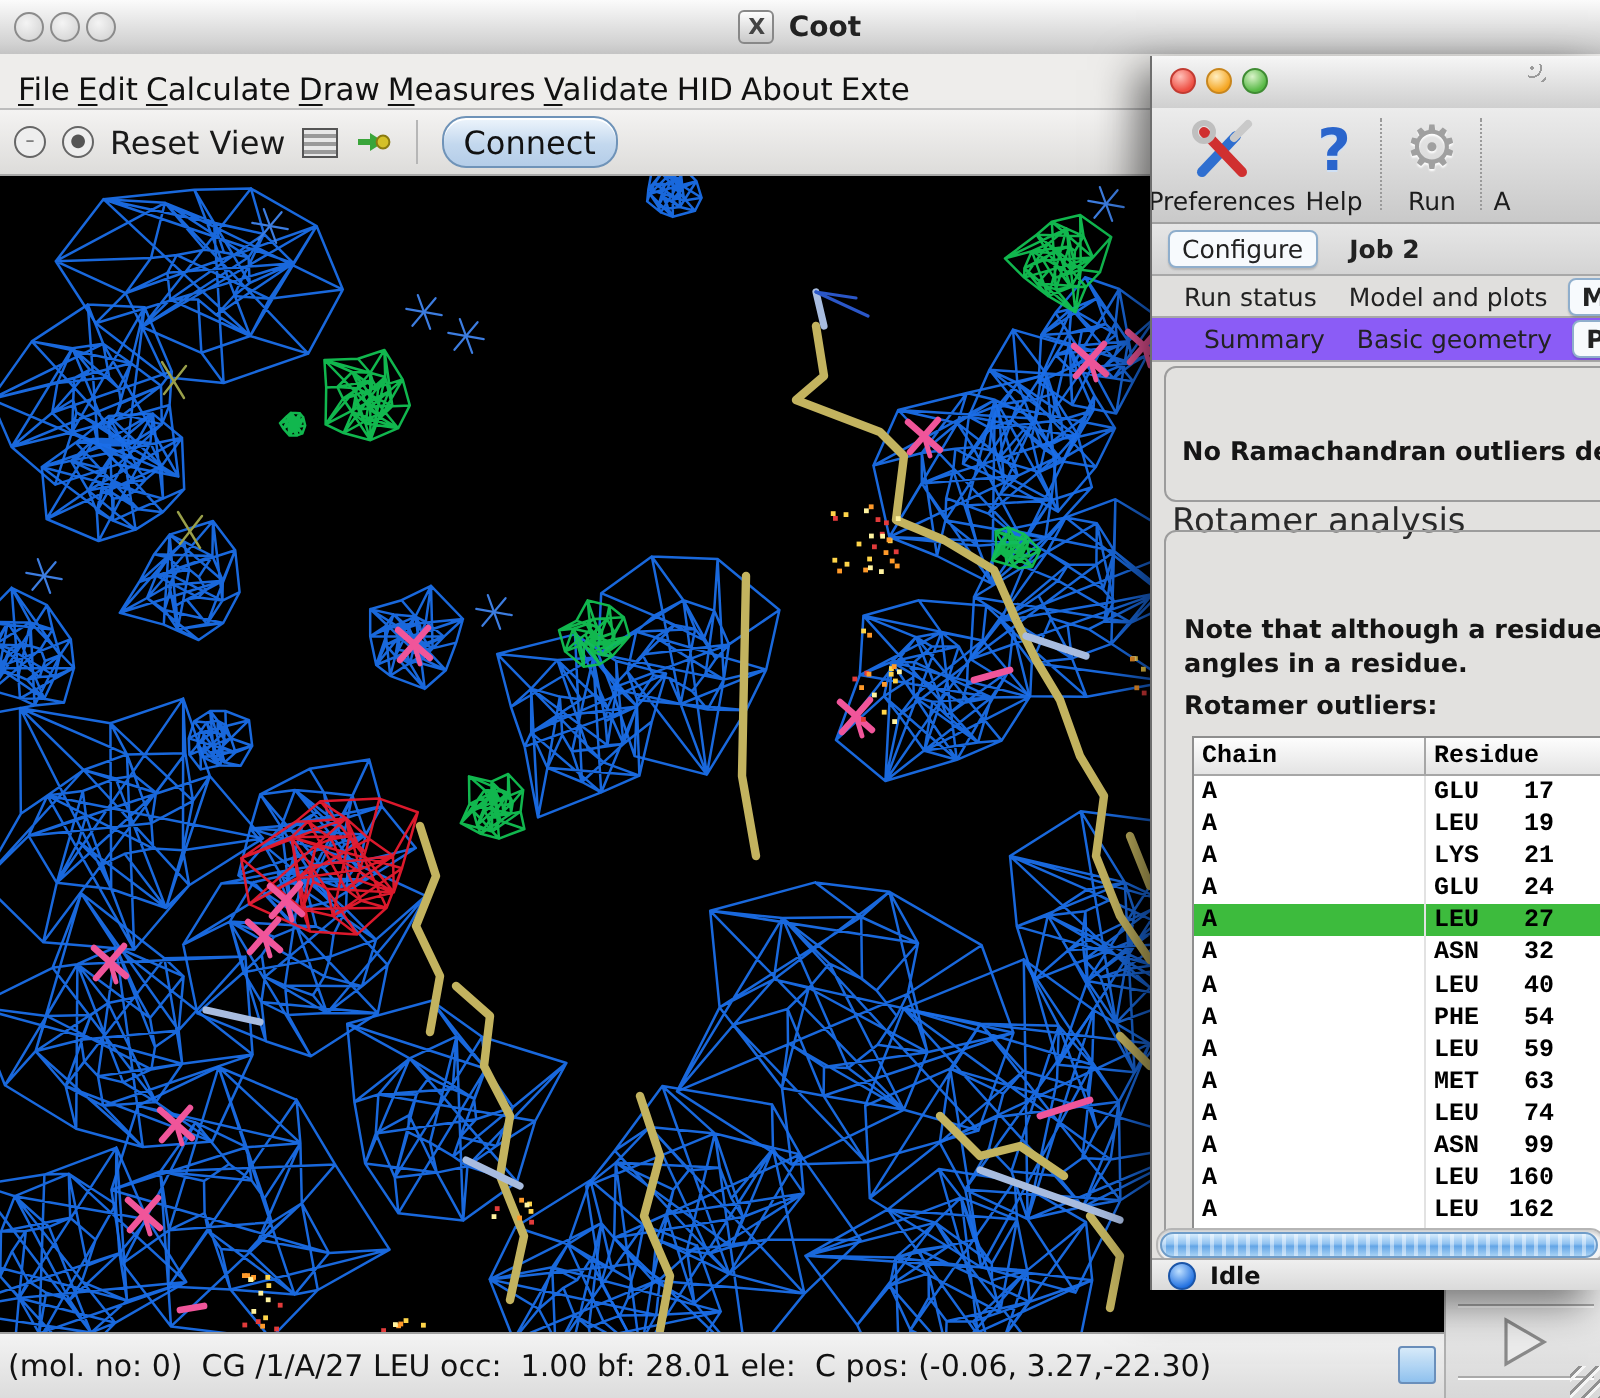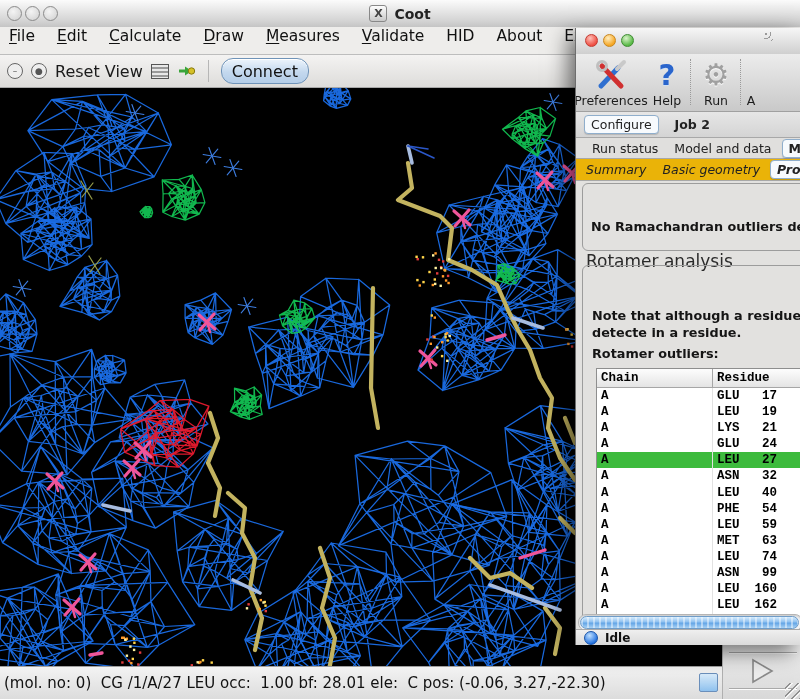--- a/index.html
+++ b/index.html
@@ -11,21 +11,21 @@
   #titlebar{left:0;top:0;width:800px;height:27px;
     background:linear-gradient(#fbfbfb,#d2d2d2 80%,#c4c4c4);border-bottom:1px solid #9a9a9a;
     display:flex;align-items:center;justify-content:center;}
   .tl-circle{width:13px;height:13px;border-radius:50%;border:1px solid #8b8b8b;
     background:radial-gradient(circle at 40% 35%,#f4f4f4,#cfcfcf);position:absolute;top:6px;}
   #title-group{display:flex;align-items:center;gap:7px;font-size:14px;color:#222;font-weight:bold;}
   #x11-icon{width:16px;height:15px;border:1px solid #888;border-radius:3px;
     background:linear-gradient(#fdfdfd,#c9c9c9);display:flex;align-items:center;justify-content:center;
     font-size:11px;font-weight:bold;color:#444;}
   #menubar{left:0;top:27px;width:800px;height:28px;background:#eeedeb;border-bottom:1px solid #bdbdbd;
-    display:flex;align-items:flex-start;gap:22px;padding-left:9px;box-sizing:border-box;font-size:15.5px;color:#111;}
+    display:flex;align-items:flex-end;gap:4px;padding-left:9px;box-sizing:border-box;font-size:15.5px;color:#111;}
   .menu-item{white-space:nowrap;cursor:default;}
   .menu-item u{text-underline-offset:2px;}
   #main-toolbar{left:0;top:55px;width:800px;height:33px;
     background:linear-gradient(#f4f3f2,#dddcda);border-bottom:1px solid #a8a8a8;
     display:flex;align-items:center;gap:8px;padding-left:7px;box-sizing:border-box;font-size:16px;color:#1a1a1a;}
   .round-ico{width:14px;height:14px;border-radius:50%;border:1.5px solid #666;
     background:#eee;display:flex;align-items:center;justify-content:center;font-size:9px;color:#555;line-height:1;}
   #dm-icon{width:16px;height:13px;border:1px solid #555;background:repeating-linear-gradient(#e8e8e8 0 2px,#9a9a9a 2px 4px);}
   .tb-sep{width:1px;height:22px;background:#b6b6b6;margin:0 4px;}
   .pill-btn{height:24px;border:1px solid #6f93b8;border-radius:12px;
@@ -66,21 +66,21 @@
   .dtb-item{display:flex;flex-direction:column;align-items:center;font-size:12.5px;color:#1c1c1c;width:64px;}
   .dtb-item .ic{height:36px;display:flex;align-items:center;justify-content:center;}
   .dtb-sep{width:1px;height:46px;margin:2px 2px 0 2px;border-left:1px dotted #9a9a9a;}
   #help-q{font-size:29px;font-weight:bold;color:#2a65cc;text-shadow:0 1px 0 #cfe0f5;line-height:1;}
   #gear-glyph{font-size:30px;color:#a0a0a0;text-shadow:0 1px 1px #fff;line-height:1;}
 
   .tabrow{position:absolute;left:0;width:100%;display:flex;align-items:center;gap:4px;
     background:#dcdcdc;border-bottom:1px solid #a8a8a8;font-size:12.5px;color:#222;box-sizing:border-box;}
   #tabrow1{top:84px;height:26px;padding-left:8px;gap:10px;background:linear-gradient(#e6e6e6,#d4d4d4);}
   #tabrow2{top:110px;height:21px;padding-left:10px;background:#e0dfdd;}
-  #tabrow3{top:131px;height:22px;padding-left:4px;background:#eab308;font-style:italic;}
+  #tabrow3{top:131px;height:22px;padding-left:20px;background:#8b5cf6;}
   .tab{white-space:nowrap;padding:1px 6px;}
   .tab.boxed{border:1px solid #8faecc;border-radius:4px;background:#f7fafd;box-shadow:0 1px 1px rgba(0,0,0,.15);}
   .tab.bold{font-weight:bold;}
 
   #dlg-content{position:absolute;left:0;top:153px;width:100%;height:448px;background:#e2e1df;}
   .frame{position:absolute;border:1px solid #9c9c9c;border-radius:6px;}
   .dlg-btn{position:absolute;height:21px;border:1px solid #828282;border-radius:11px;
     background:linear-gradient(#fefefe,#d9d9d9);display:flex;align-items:center;justify-content:center;
     font-size:12.8px;color:#111;padding:0 12px;box-shadow:0 1px 1px rgba(0,0,0,.2);white-space:nowrap;}
   .bold-note{position:absolute;font-size:12.8px;font-weight:bold;color:#151515;white-space:nowrap;}
@@ -396,38 +396,38 @@
         <span>A</span>
       </div>
     </div>
 
     <div id="tabrow1" class="tabrow">
         <span class="tab boxed">Configure</span>
         <span class="tab bold">Job 2</span>
       </div>
     <div id="tabrow2" class="tabrow">
         <span class="tab">Run status</span>
-        <span class="tab">Model and data</span>
+        <span class="tab">Model and plots</span>
         <span class="tab boxed bold">MolProbit</span>
       </div>
     <div id="tabrow3" class="tabrow">
         <span class="tab">Summary</span>
         <span class="tab">Basic geometry</span>
         <span class="tab boxed bold">Protein</span>
       </div>
 
     <div id="dlg-content">
 
       <div class="frame" style="left:6px;top:2px;width:230px;height:66px"></div>
       <div class="bold-note" style="left:15px;top:38px">No Ramachandran outliers detecte</div>
 
       <div class="small-label" style="left:10px;top:70px">Rotamer analysis</div>
       <div class="frame" style="left:6px;top:84px;width:230px;height:364px"></div>
       <div class="bold-note" style="left:16px;top:127px">Note that although a residue may lie</div>
-      <div class="bold-note" style="left:16px;top:144px">detecte in a residue.</div>
+      <div class="bold-note" style="left:16px;top:144px">angles in a residue.</div>
       <div class="bold-note" style="left:16px;top:165px">Rotamer outliers:</div>
 
       <div id="rot-table">
         <div id="rot-head">
           <span class="c1">Chain</span>
           <span class="c2">Residue</span>
         </div>
         <div id="rot-body">
             <div class="trow"><span class="c1">A</span><span class="c2">GLU   17</span></div>
             <div class="trow"><span class="c1">A</span><span class="c2">LEU   19</span></div>

